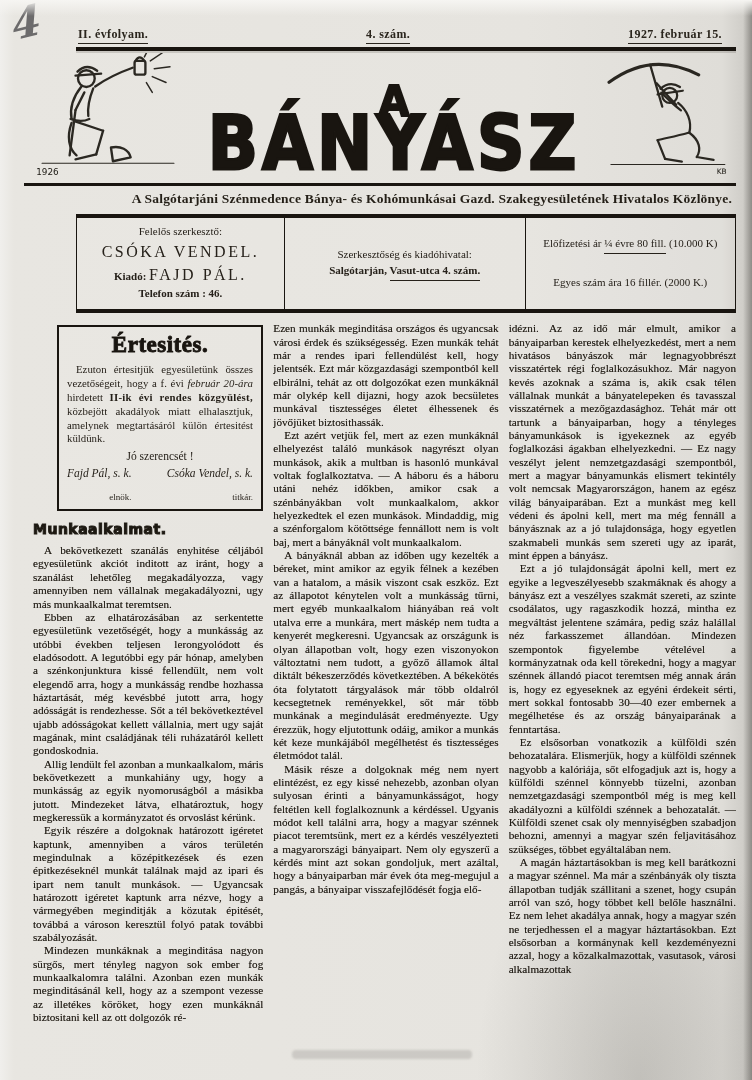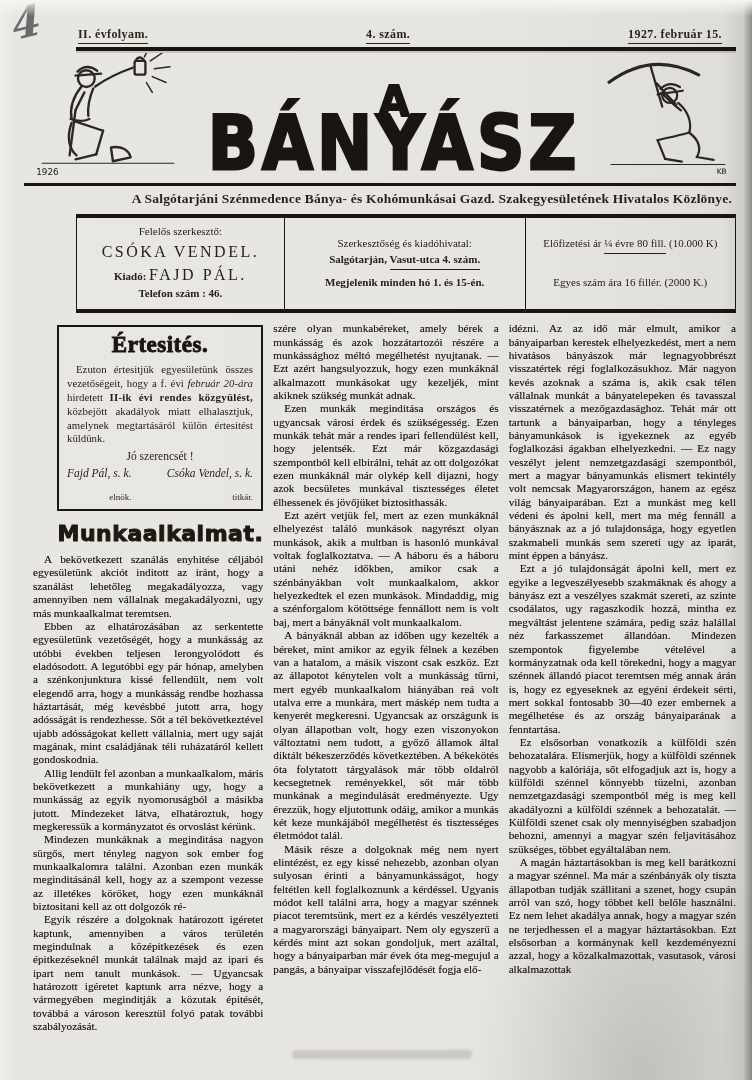--- a/index.html
+++ b/index.html
@@ -73,21 +73,21 @@
   .notice-body{font-size:10.8px;line-height:1.28;text-align:justify;text-indent:9px;color:#211c15;}
   .seg-normal{}
   .seg-italic{font-style:italic;}
   .seg-bold{font-weight:bold;letter-spacing:.3px;}
   .notice-farewell{text-align:center;font-size:11.5px;margin-top:4px;color:#211c15;}
   .notice-sigs{display:flex;justify-content:space-between;margin-top:5px;}
   .sig{text-align:right;}
   .sig-name{font-style:italic;font-size:11.5px;white-space:nowrap;}
   .sig-role{font-size:9px;margin-top:13px;}
 
-  .article-headline{font-family:"DejaVu Sans",sans-serif;font-weight:900;font-size:22px;text-align:right;
+  .article-headline{font-family:"DejaVu Sans",sans-serif;font-weight:900;font-size:14px;text-align:left;
     letter-spacing:.5px;color:#1d1912;-webkit-text-stroke:1px #1d1912;margin:2px 0 7px;}
 
   .ghost-smudge{position:absolute;left:292px;top:1050px;width:180px;height:9px;
     background:rgba(110,106,100,.22);filter:blur(1.2px);border-radius:4px;}
 </style>
 </head>
 <body>
 
 <div class="page">
 
@@ -180,21 +180,20 @@
   <div class="info-box">
     <div class="info-cell cell-editor">
       <div>Felelős szerkesztő:</div>
       <div class="name-caps">CSÓKA VENDEL.</div>
       <div><span class="bold-line">Kiadó: </span><span class="name-caps">FAJD PÁL.</span></div>
       <div class="bold-line">Telefon szám : 46.</div>
     </div>
     <div class="info-cell cell-office">
       <div>Szerkesztőség és kiadóhivatal:</div>
       <div class="bold-line"><span>Salgótarján, </span><span class="u">Vasut-utca 4. szám.</span></div>
-      <div class="bold-line" style="margin-top:7px;">Megjelenik minden hó 1. és 15-én.</div>
     </div>
     <div class="info-cell cell-subscription">
       <div><span>Előfizetési ár </span><span class="u">¼ évre 80 fill.</span><span> (10.000 K)</span></div>
       <div>Egyes szám ára 16 fillér. (2000 K.)</div>
     </div>
   </div>
 
   <div class="body-cols">
 
     <div class="col col-1">
@@ -211,27 +210,26 @@
             <div class="sig-name">Csóka Vendel, s. k.</div>
             <div class="sig-role">titkár.</div>
           </div>
         </div>
       </div>
       <div class="article-headline">Munkaalkalmat.</div>
       <div>
           <p>A bekövetkezett szanálás enyhitése céljából egyesületünk akciót inditott az iránt, hogy a szanálást lehetőleg megakadályozza, vagy amennyiben nem vállalnak megakadályozni, ugy más munkaalkalmat teremtsen.</p>
           <p>Ebben az elhatározásában az serkentette egyesületünk vezetőségét, hogy a munkásság az utóbbi években teljesen lerongyolódott és eladósodott. A legutóbbi egy pár hónap, amelyben a szénkonjunktura kissé fellendült, nem volt elegendő arra, hogy a munkásság rendbe hozhassa háztartását, még kevésbbé jutott arra, hogy adósságát is rendezhesse. Sőt a tél bekövetkeztével ujabb adósságokat kellett vállalnia, mert ugy saját magának, mint családjának téli ruházatáról kellett gondoskodnia.</p>
           <p>Allig lendült fel azonban a munkaalkalom, máris bekövetkezett a munkahiány ugy, hogy a munkásság az egyik nyomoruságból a másikba jutott. Mindezeket látva, elhatároztuk, hogy megkeressük a kormányzatot és orvoslást kérünk.</p>
+          <p>Egyik részére a dolgoknak határozott igéretet kaptunk, amennyiben a város területén megindulnak a középitkezések és ezen épitkezéseknél munkát találnak majd az ipari és ipart nem tanult munkások. — Ugyancsak határozott igéretet kaptunk arra nézve, hogy a vármegyében meginditják a közutak épitését, továbbá a városon keresztül folyó patak további szabályozását.</p>
           <p>Mindezen munkáknak a meginditása nagyon sürgős, mert tényleg nagyon sok ember fog munkaalkalomra találni. Azonban ezen munkák meginditásánál kell, hogy az a szempont vezesse az illetékes köröket, hogy ezen munkáknál biztositani kell az ott dolgozók ré-</p>
-          <p>Egyik részére a dolgoknak határozott igéretet kaptunk, amennyiben a város területén megindulnak a középitkezések és ezen épitkezéseknél munkát találnak majd az ipari és ipart nem tanult munkások. — Ugyancsak határozott igéretet kaptunk arra nézve, hogy a vármegyében meginditják a közutak épitését, továbbá a városon keresztül folyó patak további szabályozását.</p>
         </div>
     </div>
 
     <div class="col col-2">
-        <p>szére olyan munkabéreket, amely bérek a munkásság és azok hozzátartozói részére a munkássághoz méltó megélhetést nyujtanak. — Ezt azért hangsulyozzuk, hogy ezen munkáknál alkalmazott munkásokat ugy kezeljék, mint akiknek szükség munkát adnak.</p>
         <p>Ezen munkák meginditása országos és ugyancsak városi érdek és szükségesség. Ezen munkák tehát már a rendes ipari fellendülést kell, hogy jelentsék. Ezt már közgazdasági szempontból kell elbirálni, tehát az ott dolgozókat ezen munkáknál már olykép kell dijazni, hogy azok becsületes munkával tisztességes életet élhessenek és jövőjüket biztosithassák.</p>
         <p>Ezt azért vetjük fel, mert az ezen munkáknál elhelyezést találó munkások nagyrészt olyan munkások, akik a multban is hasonló munkával voltak foglalkoztatva. — A háboru és a háboru utáni nehéz időkben, amikor csak a szénbányákban volt munkaalkalom, akkor helyezkedtek el ezen munkások. Mindaddig, mig a szénforgalom kötöttsége fennállott nem is volt baj, mert a bányáknál volt munkaalkalom.</p>
         <p>A bányáknál abban az időben ugy kezelték a béreket, mint amikor az egyik félnek a kezében van a hatalom, a másik viszont csak eszköz. Ezt az állapotot kénytelen volt a munkásság tűrni, mert egyéb munkaalkalom hiányában reá volt utalva erre a munkára, mert máskép nem tudta a kenyerét megkeresni. Ugyancsak az országunk is olyan állapotban volt, hogy ezen viszonyokon változtatni nem tudott, a győző államok által diktált békeszerződés következtében. A békekötés óta folytatott tárgyalások már több oldalról kecsegtetnek reményekkel, sőt már több munkának a megindulását eredményezte. Ugy érezzük, hogy eljutottunk odáig, amikor a munkás két keze munkájából megélhetést és tisztességes életmódot talál.</p>
         <p>Másik része a dolgoknak még nem nyert elintézést, ez egy kissé nehezebb, azonban olyan sulyosan érinti a bányamunkásságot, hogy feltétlen kell foglalkoznunk a kérdéssel. Ugyanis módot kell találni arra, hogy a magyar szénnek piacot teremtsünk, mert ez a kérdés veszélyezteti a magyarországi bányaipart. Nem oly egyszerű a kérdés mint azt sokan gondoljuk, mert azáltal, hogy a bányaiparban már évek óta meg-megujul a pangás, a bányaipar visszafejlődését fogja elő-</p>
       </div>
 
     <div class="col col-3">
         <p>idézni. Az az idő már elmult, amikor a bányaiparban kerestek elhelyezkedést, mert a nem hivatásos bányászok már legnagyobbrészt visszatértek régi foglalkozásukhoz. Már nagyon kevés azoknak a száma is, akik csak télen vállalnak munkát a bányatelepeken és tavasszal visszatérnek a mezőgazdasághoz. Tehát már ott tartunk a bányaiparban, hogy a tényleges bányamunkások is igyekeznek az egyéb foglalkozási ágakban elhelyezkedni. — Ez nagy veszélyt jelent nemzetgazdasági szempontból, mert a magyar bányamunkás elismert tekintély volt nemcsak Magyarországon, hanem az egész világ bányaiparában. Ezt a munkást meg kell védeni és ápolni kell, mert ma még fennáll a bányásznak az a jó tulajdonsága, hogy egyetlen szakmabeli munkás sem szereti ugy az iparát, mint éppen a bányász.</p>
         <p>Ezt a jó tulajdonságát ápolni kell, mert ez egyike a legveszélyesebb szakmáknak és ahogy a bányász ezt a veszélyes szakmát szereti, az szinte csodálatos, ugy ragaszkodik hozzá, mintha ez megváltást jelentene számára, pedig száz halállal néz farkasszemet állandóan. Mindezen szempontok figyelembe vételével a kormányzatnak oda kell törekedni, hogy a magyar szénnek állandó piacot teremtsen még annak árán is, hogy ez egyeseknek az egyéni érdekeit sérti, mert sokkal fontosabb 30—40 ezer embernek a megélhetése és az ország bányaiparának a fenntartása.</p>
         <p>Ez elsősorban vonatkozik a külföldi szén behozatalára. Elismerjük, hogy a külföldi szénnek nagyobb a kalóriája, sőt elfogadjuk azt is, hogy a külföldi szénnel könnyebb tüzelni, azonban nemzetgazdasági szempontból még is meg kell akadályozni a külföldi szénnek a behozatalát. — Külföldi szenet csak oly mennyiségben szabadjon behozni, amennyi a magyar szén feljavitásához szükséges, többet egyáltalában nem.</p>

